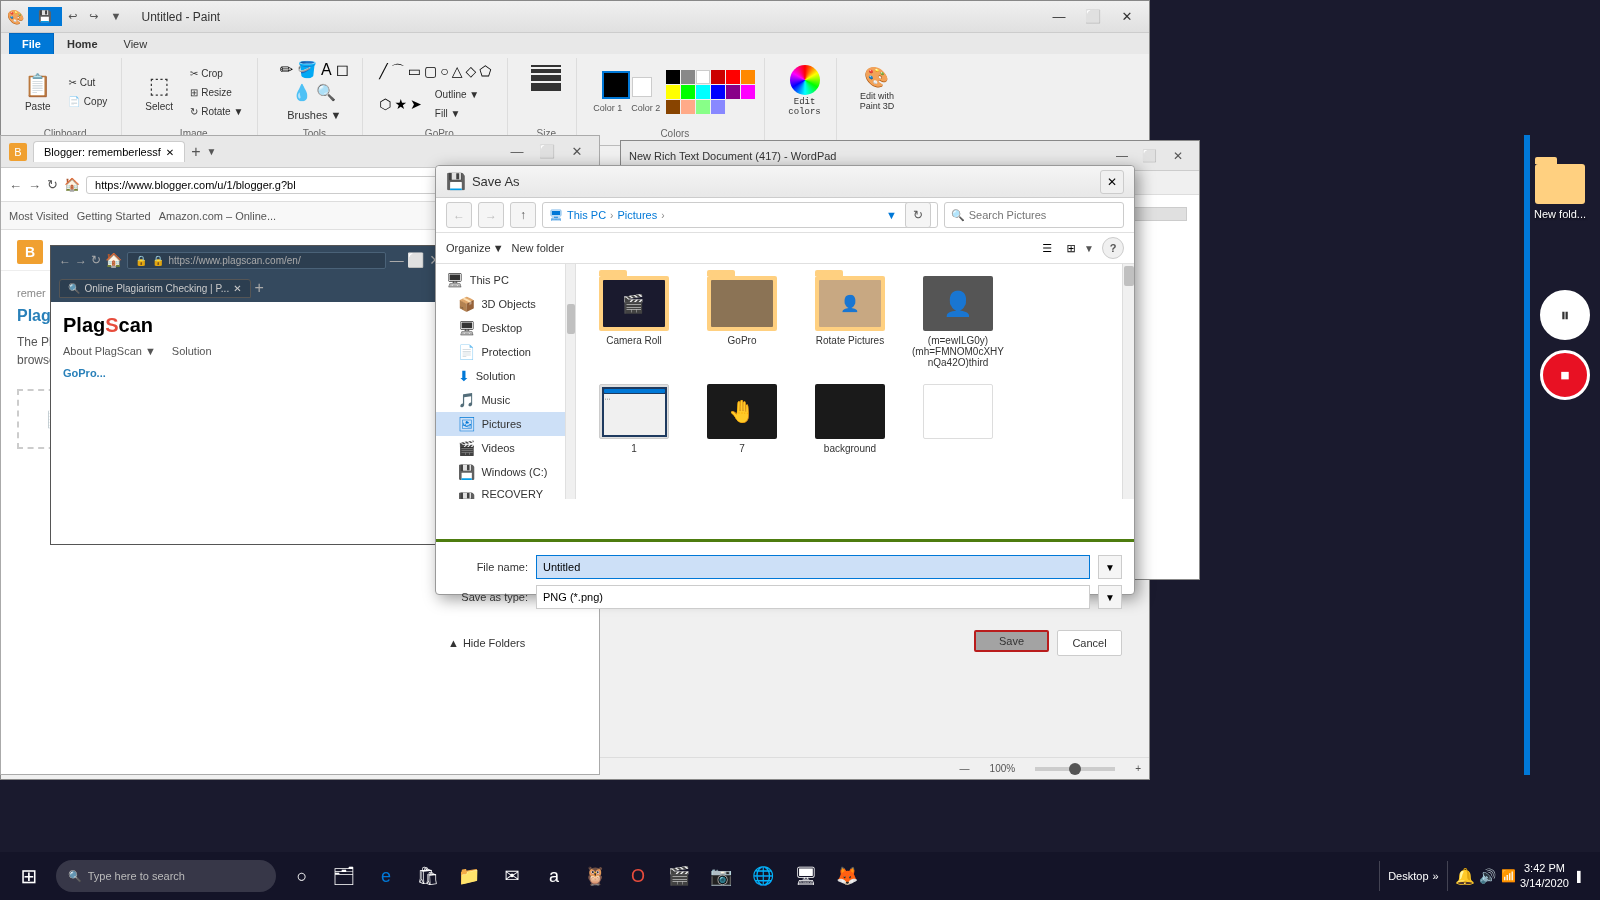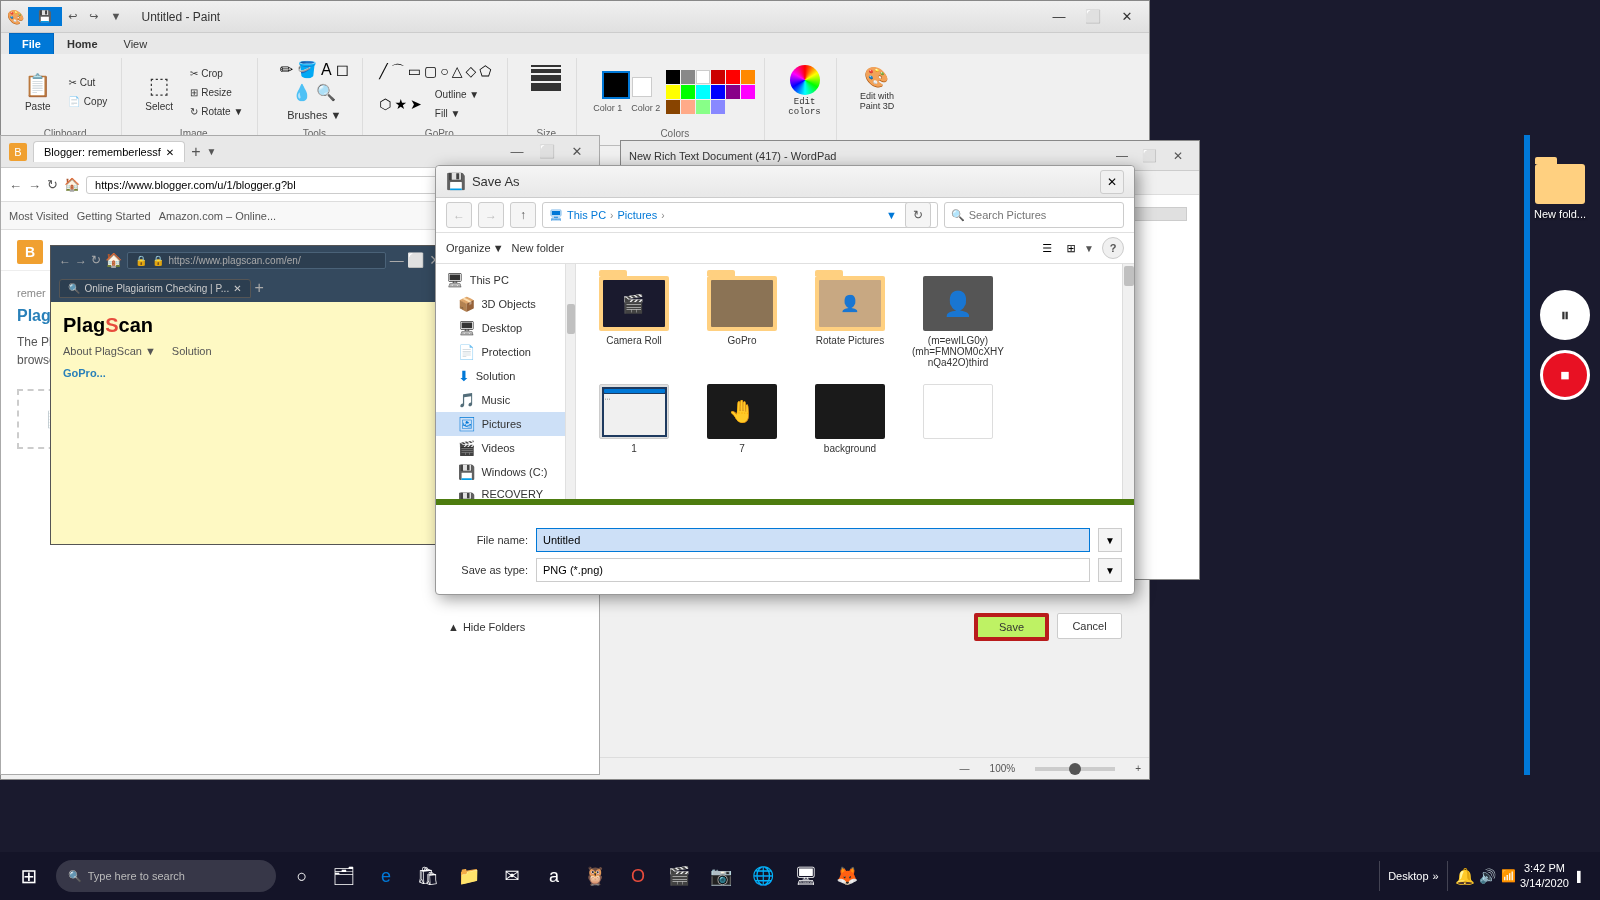--- a/index.html
+++ b/index.html
@@ -201,21 +201,21 @@
     }
     .browser2-tab-bar {
       background: #34495e;
       height: 28px;
       display: flex;
       align-items: center;
       padding: 0 8px;
       gap: 4px;
     }
     .browser2-content {
-      background: #fef9c3;
+      background: #ffffff;
       height: calc(100% - 56px);
       padding: 12px;
     }
     .plagscan-logo2 { font-size: 20px; font-weight: bold; margin-bottom: 8px; }
 
     
     .wordpad-window {
       position: absolute;
       top: 140px; left: 620px;
       width: 580px; height: 440px;
@@ -418,22 +418,23 @@
     .file-name {
       font-size: 10px;
       text-align: center;
       color: #333;
       word-break: break-word;
       max-width: 100px;
     }
 
     
     .dialog-bottom {
-      padding: 23px 12px;
-      border-top: 6px solid #4d7c0f;
+      padding: 13px 12px;
+      border-top: 3px solid #4d7c0f;
+      margin-top: 40px;
     }
     .file-name-row {
       display: flex;
       align-items: center;
       margin-bottom: 6px;
       gap: 8px;
     }
     .file-name-label {
       font-size: 11px;
       color: #333;
@@ -483,23 +484,23 @@
       background: none;
       border: none;
       cursor: pointer;
       display: flex; align-items: center; gap: 4px;
     }
     .dialog-action-btns {
       display: flex;
       gap: 8px;
     }
     .save-btn {
-      width: 75px; height: 28px;
-      background: #bef264;
-      border: 4px solid #b91c1c;
+      width: 75px; height: 22px;
+      background: #a3a3a3;
+      border: 2px solid #b91c1c;
       font-size: 11px;
       cursor: pointer;
       border-radius: 2px;
       color: #333;
     }
     .cancel-btn {
       width: 65px; height: 26px;
       background: white;
       border: 1px solid #ccc;
       font-size: 11px;

